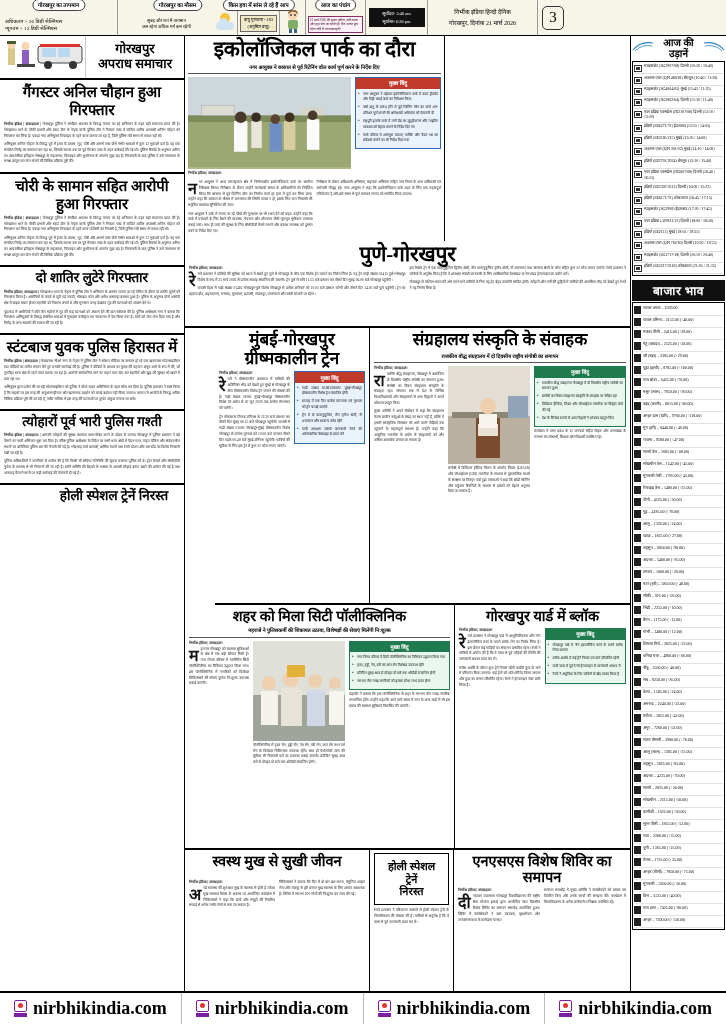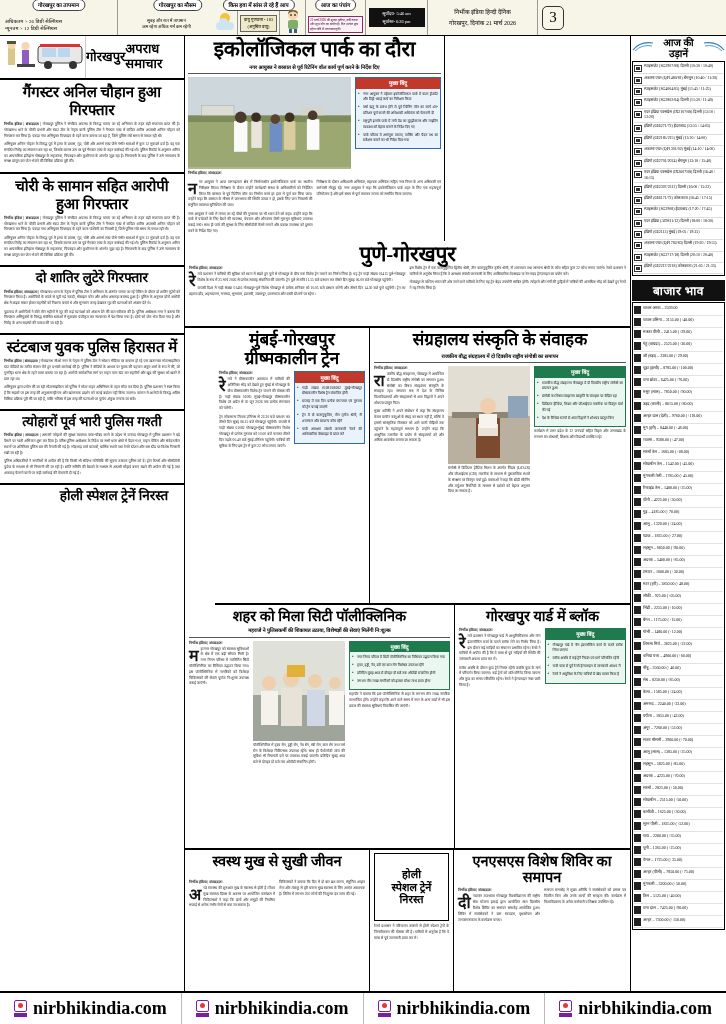--- a/index.html
+++ b/index.html
@@ -44,21 +44,21 @@
 
   
   .main { display: flex; height: 955px; }
   .col-left { width: 185px; border-right: 1px solid #000; }
   .col-mid  { flex: 1; }
   .col-right{ width: 96px; border-left: 1px solid #000; background:#fff; }
 
   
   .crime-head { display:flex; border-bottom:2px solid #000; height:44px; }
   .crime-img { width: 86px; background:#fff; position:relative; border-right:1px solid #ccc; overflow:hidden;}
-  .crime-title { flex:1; display:flex;flex-direction:row;align-items:center;justify-content:center;font-weight:bold;font-size:13px;line-height:1.12; }
+  .crime-title { flex:1; display:flex;flex-direction:column;align-items:center;justify-content:center;font-weight:bold;font-size:13px;line-height:1.12; }
   .lbox { border-bottom: 2px solid #000; padding: 3px 4px 4px; }
   .lhead { font-size: 15px; font-weight: bold; text-align:center; line-height:1.2; margin-bottom:3px; }
   .lhead.sm { font-size: 13.5px; }
   .body-txt { font-size: 3.6px; line-height: 1.62; text-align: justify; color:#141414; }
   .body-txt p { margin-bottom: 2.5px; }
   .byline { font-weight: bold; }
 
   
   .mid-top { display:flex; border-bottom:2px solid #000; }
   .mid-eco { width: 260px; border-right:1px solid #000; padding: 2px 3px 4px; }
@@ -106,21 +106,21 @@
   
   .footer { display:flex; height:33px; border-top:2px solid #000; }
   .fcell { flex:1; display:flex; align-items:center; justify-content:center; gap:6px; border-right:1px solid #bbb; }
   .fcell:last-child{border-right:none;}
   .flogo { width:13px;height:17px;position:relative;}
   .flogo .lh { width:13px;height:12px;border:1px solid #7b1fa2;border-radius:2px;background:#fff;}
   .flogo .ld { width:5px;height:5px;border-radius:50%;background:#e53935;position:absolute;top:3px;left:4px;}
   .flogo .lb { position:absolute;bottom:0;left:0;width:13px;height:4px;background:#7b1fa2;}
   .fsite { font-size:18px; font-weight:bold; font-family:"Liberation Serif", serif; }
   .dropcap { float:left; font-size:16px; font-weight:bold; line-height:.95; padding:1px 2px 0 0; }
-  .centerhead-box{ border:1px solid #000; padding:14px; text-align:center; font-weight:bold; font-size:11px; line-height:1.15;}
+  .centerhead-box{ border:1px solid #000; padding:6px; text-align:center; font-weight:bold; font-size:11px; line-height:1.15;}
 </style>
 </head>
 <body>
 
 <div class="page">
 
   <div class="topbar">
 
     <div class="tb-cell temp-block">
       <div class="pill">गोरखपुर का तापमान</div>

